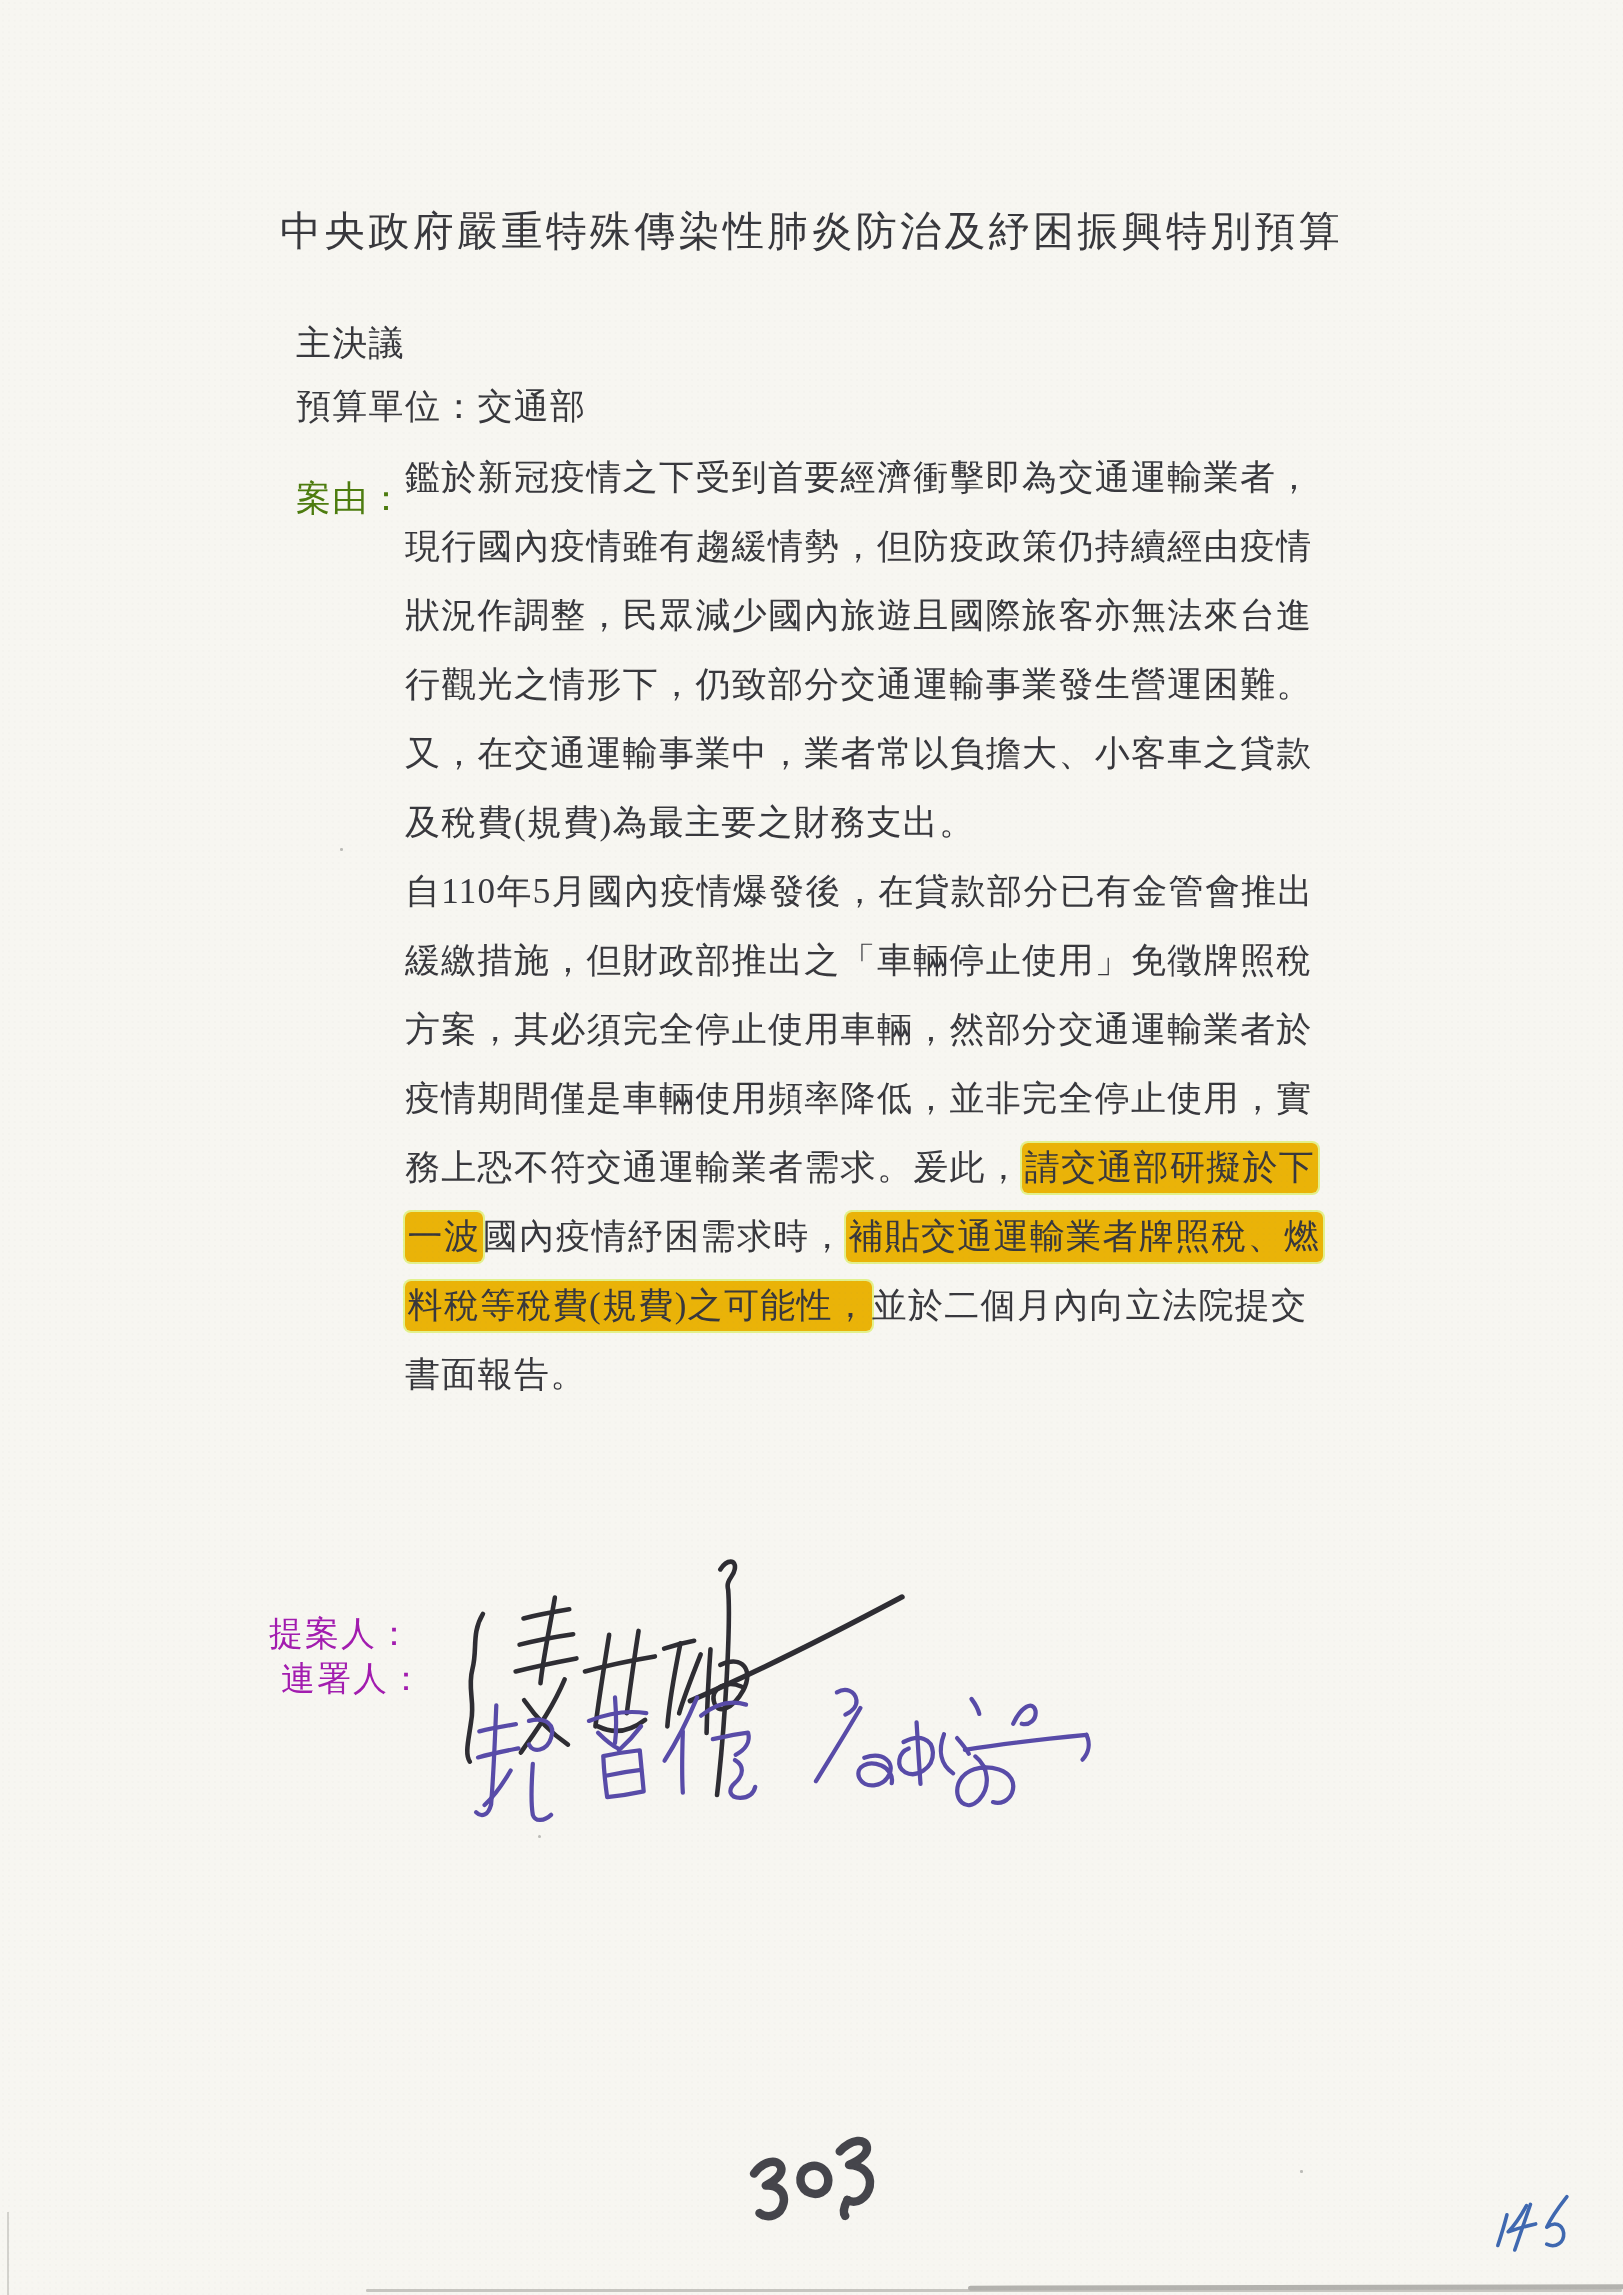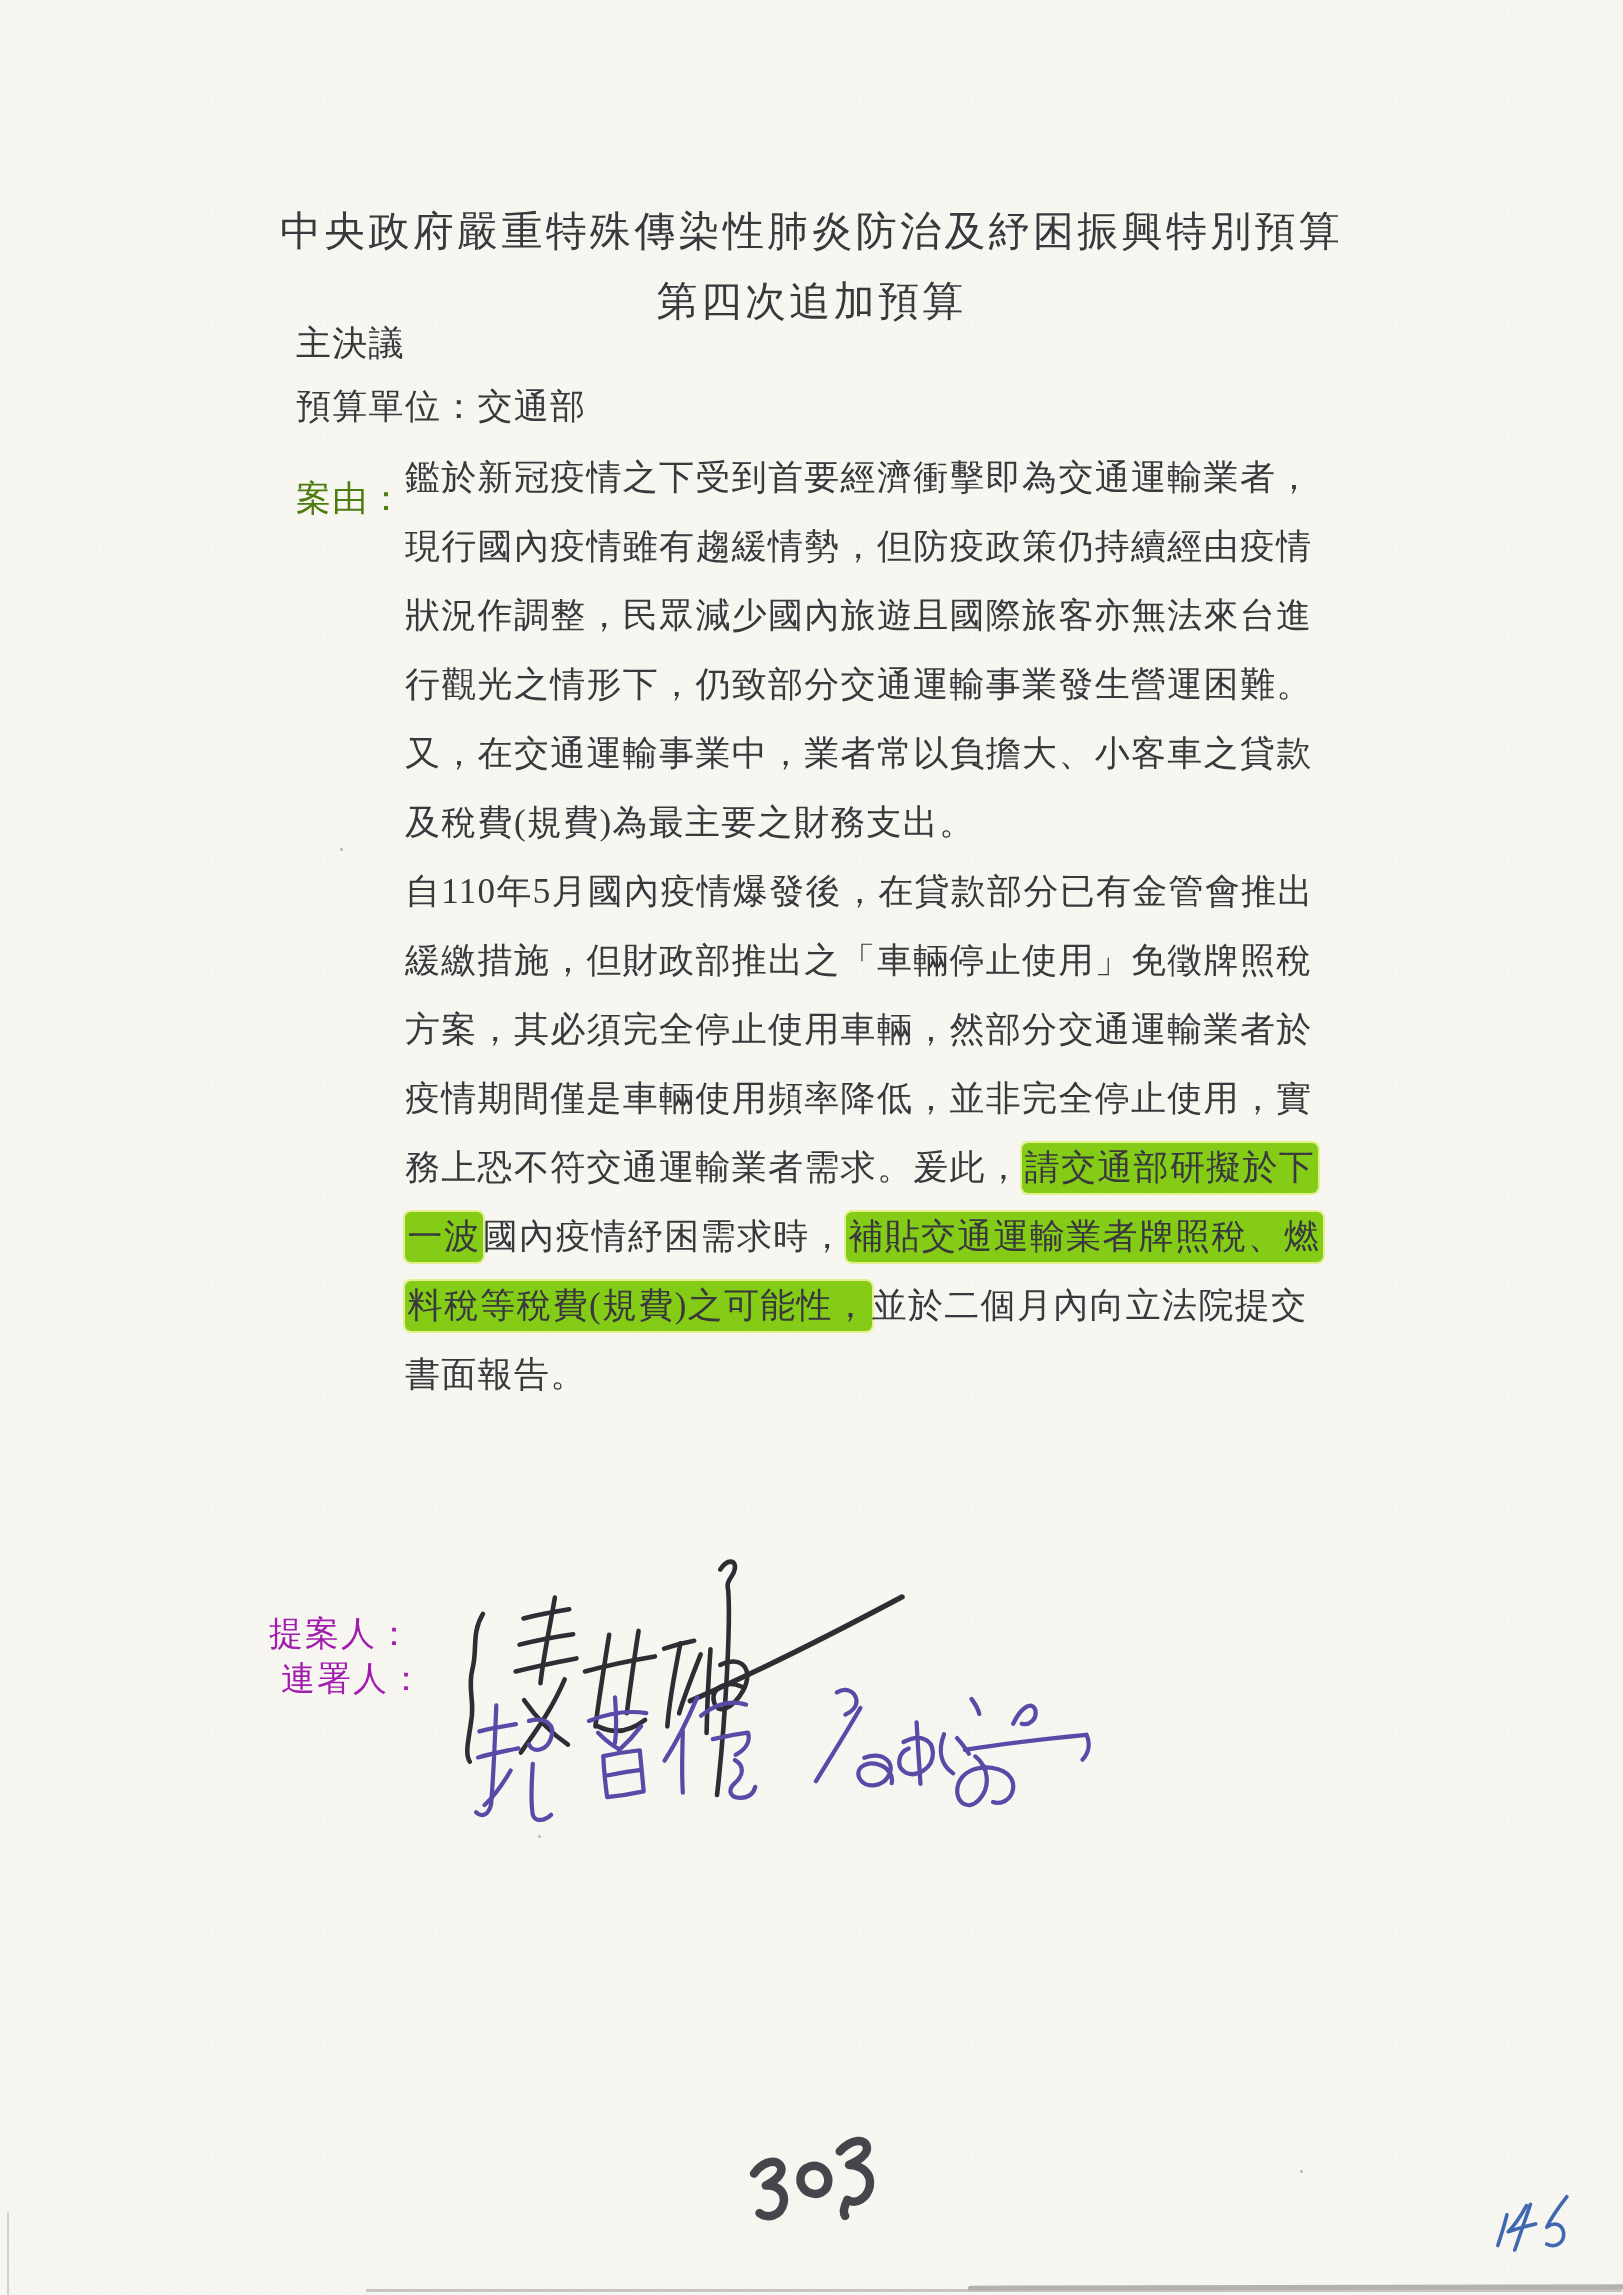--- a/index.html
+++ b/index.html
@@ -25,39 +25,38 @@
     color:#38383d;
   }
   .h-line{font-size:35px;letter-spacing:1.3px;line-height:1;color:#38383d;}
   .case-label{left:296px;top:464px;height:69px;line-height:69px;font-size:35px;letter-spacing:1.3px;color:#4d7c0f;}
   .case-body{
     left:405px;top:443px;width:968px;
     font-size:35px;letter-spacing:1.3px;color:#38383d;
   }
   .case-line{height:69px;line-height:69px;white-space:nowrap;}
   .hl{
-    background:#84cc16;
+    background:#eab308;
     box-shadow:0 0 0 2px #e2f18c;
     border-radius:5.9px;
     padding:4.6px 2.6px 5.9px 2.6px;
   }
   .sig-label{font-size:34px;letter-spacing:2px;line-height:1;color:#a21caf;}
   svg{position:absolute;overflow:visible;}
   .edge-bottom-a{position:absolute;top:2289px;left:366px;width:1256px;height:2.6px;background:#c6c5c0;border-radius:1.3px;}
   .edge-bottom-b{position:absolute;top:2285px;left:968px;width:655px;height:5.2px;background:#b3b2ae;border-radius:2.6px 0 0 2.6px;transform:rotate(-0.12deg);}
   .edge-left{position:absolute;top:2212px;left:6.5px;width:2px;height:84px;background:#d3d2cd;}
   .speck{position:absolute;background:#8b8a86;border-radius:50%;opacity:.55;}
 </style>
 </head>
 <body>
 
 <div class="page">
 
   <div class="abs title" style="top:211px;">中央政府嚴重特殊傳染性肺炎防治及紓困振興特別預算</div>
-  <div class="abs title" style="top:281px;">第四次追加預算</div>
 
   <div class="abs h-line" style="left:296px;top:326px;">主決議</div>
   <div class="abs h-line" style="left:296px;top:389px;">預算單位：交通部</div>
 
   <div class="abs case-label">案由：</div>
   <div class="abs case-body">
       <div class="case-line"><span>鑑於新冠疫情之下受到首要經濟衝擊即為交通運輸業者，</span></div>
       <div class="case-line"><span>現行國內疫情雖有趨緩情勢，但防疫政策仍持續經由疫情</span></div>
       <div class="case-line"><span>狀況作調整，民眾減少國內旅遊且國際旅客亦無法來台進</span></div>
       <div class="case-line"><span>行觀光之情形下，仍致部分交通運輸事業發生營運困難。</span></div>

